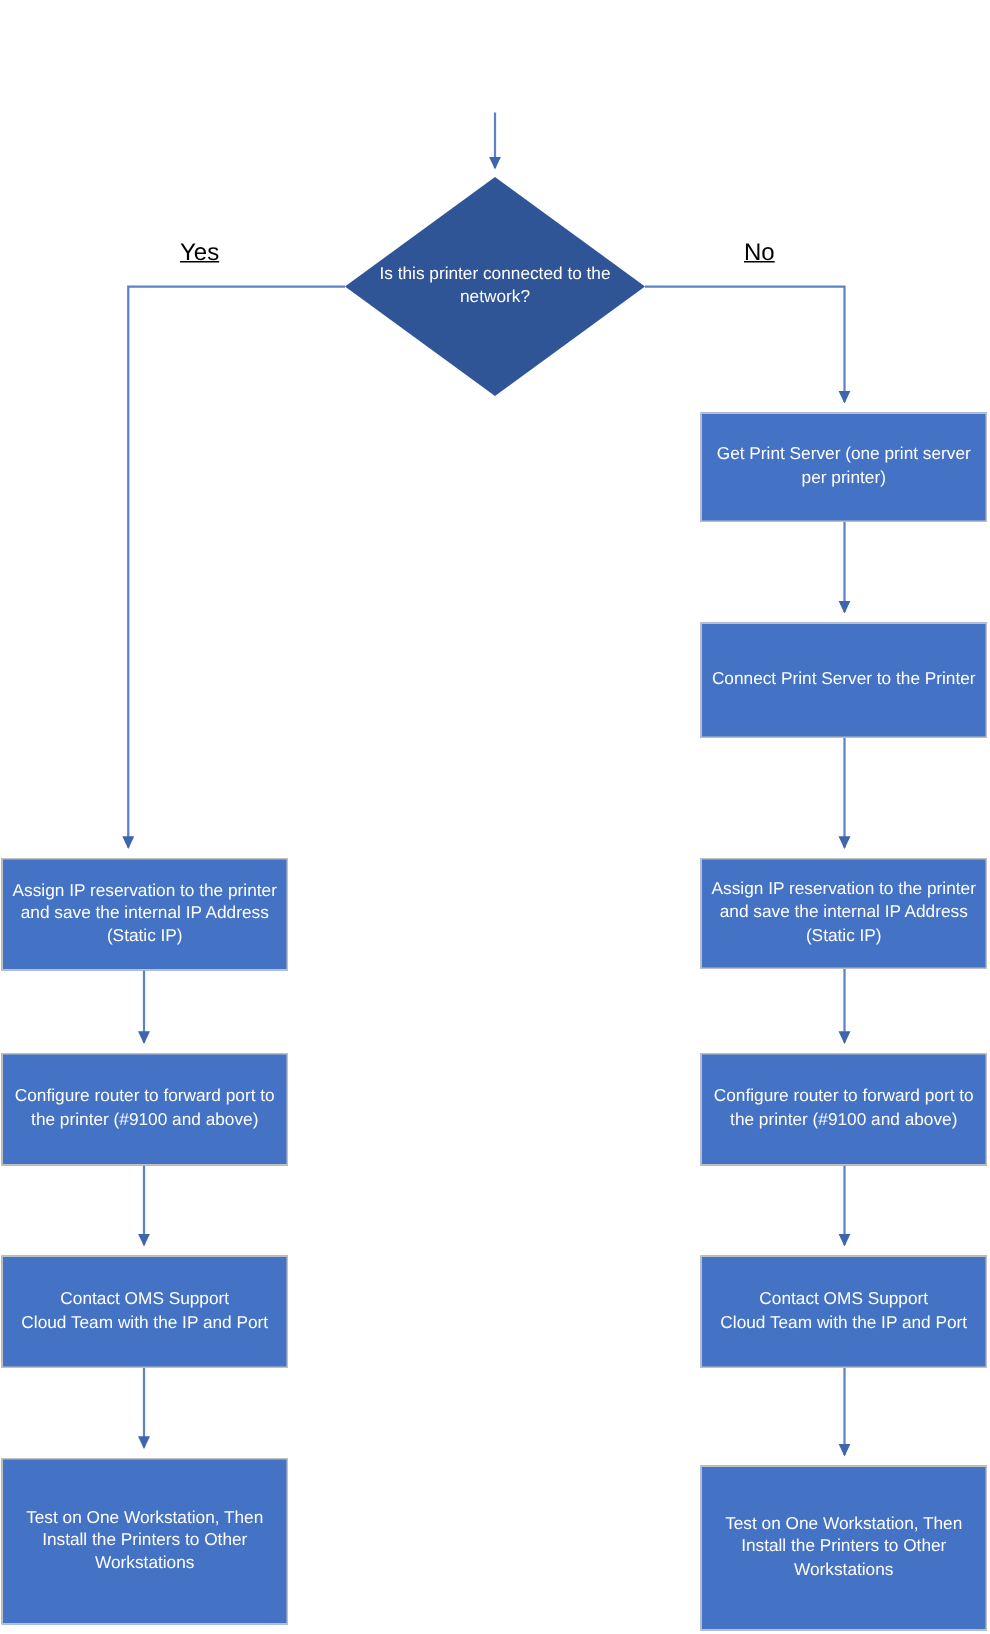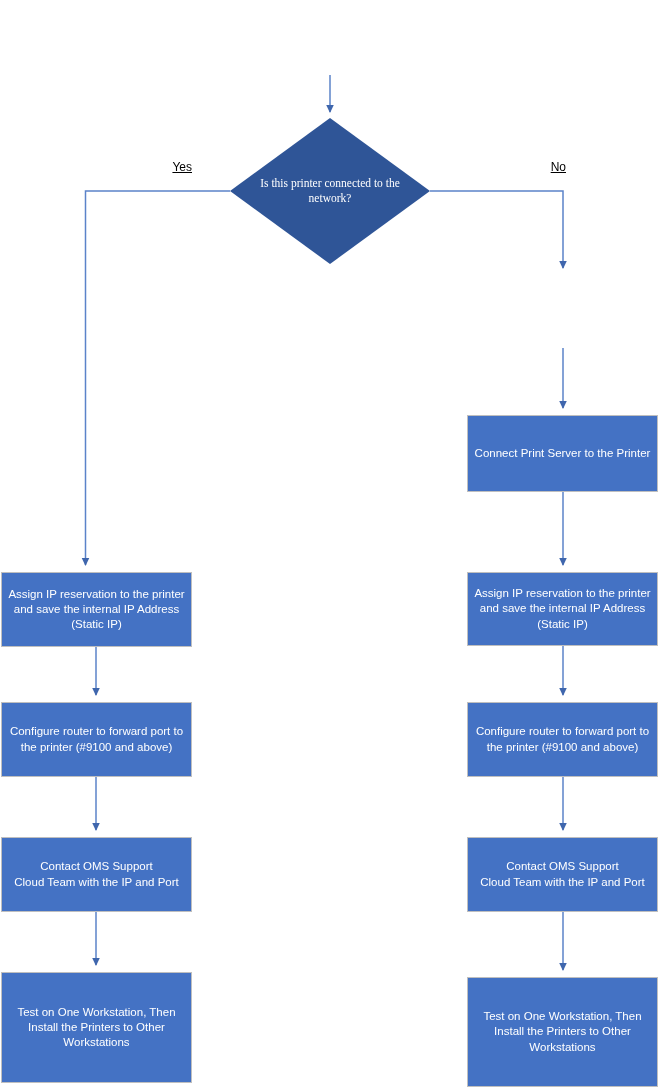--- a/index.html
+++ b/index.html
@@ -51,28 +51,27 @@
     white-space: pre-line;
   }
   .process {
     background: var(--process-fill);
     border: 1px solid var(--process-border);
     padding: 2px 1px;
   }
   .decision-label {
     background: transparent;
     padding: 0 12px;
-    font-family: Liberation Serif, serif;
   }
   .branch-label {
     position: absolute;
     z-index: 2;
     color: var(--branch-label-text);
-    font-size: 12px;
-    text-align: right;
+    font-size: 16px;
+    text-align: left;
     text-decoration: underline;
   }
 </style>
 </head>
 <body>
 
 <div class="canvas">
 
   <svg class="wires" viewBox="0 0 660 1089" xmlns="http://www.w3.org/2000/svg">
     <defs>
@@ -103,20 +102,21 @@
 
   <div class="branch-label" style="left:120px; top:160px; width:72px;">Yes</div>
   <div class="branch-label" style="left:496px; top:160px; width:70px;">No</div>
 
   <div class="node process" style="left:1px; top:572px; width:191px; height:75px;">Assign IP reservation to the printer and save the internal IP Address (Static IP)</div>
   <div class="node process" style="left:1px; top:702px; width:191px; height:75px;">Configure router to forward port to the printer (#9100 and above)</div>
   <div class="node process" style="left:1px; top:837px; width:191px; height:75px;">Contact OMS Support
 Cloud Team with the IP and Port</div>
   <div class="node process" style="left:1px; top:972px; width:191px; height:111px;">Test on One Workstation, Then Install the Printers to Other Workstations</div>
 
+  <div class="node process" style="left:467px; top:275px; width:191px; height:73px;">Get Print Server (one print server per printer)</div>
   <div class="node process" style="left:467px; top:415px; width:191px; height:77px;text-align:right;">Connect Print Server to the Printer</div>
   <div class="node process" style="left:467px; top:572px; width:191px; height:74px;">Assign IP reservation to the printer and save the internal IP Address (Static IP)</div>
   <div class="node process" style="left:467px; top:702px; width:191px; height:75px;">Configure router to forward port to the printer (#9100 and above)</div>
   <div class="node process" style="left:467px; top:837px; width:191px; height:75px;">Contact OMS Support
 Cloud Team with the IP and Port</div>
   <div class="node process" style="left:467px; top:977px; width:191px; height:110px;">Test on One Workstation, Then Install the Printers to Other Workstations</div>
 
 </div>
 
 </body></html>

